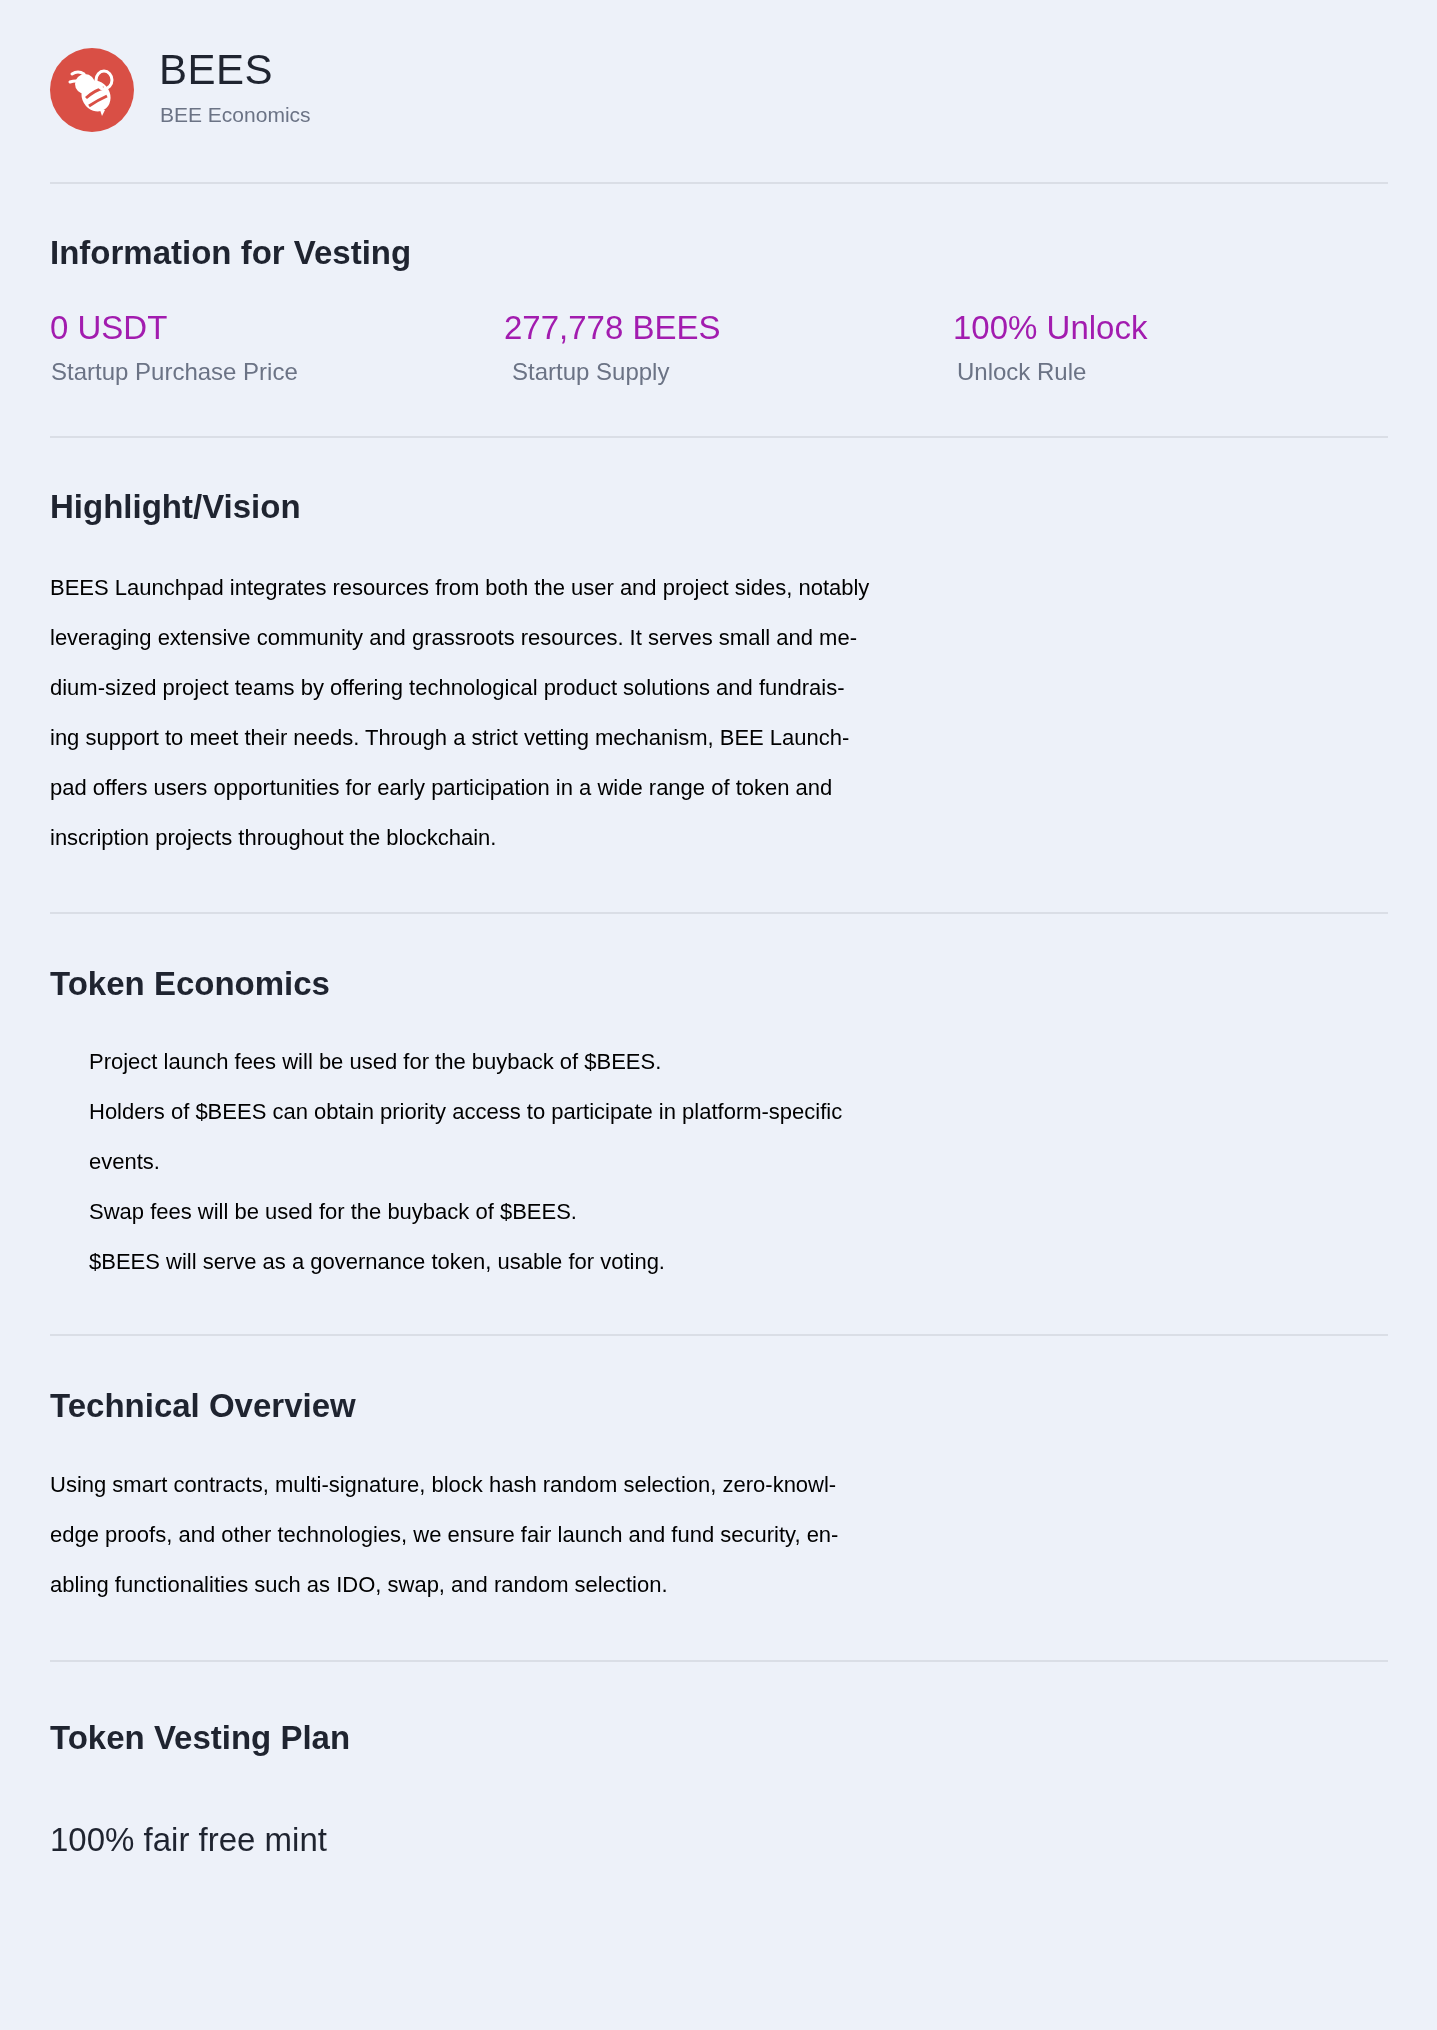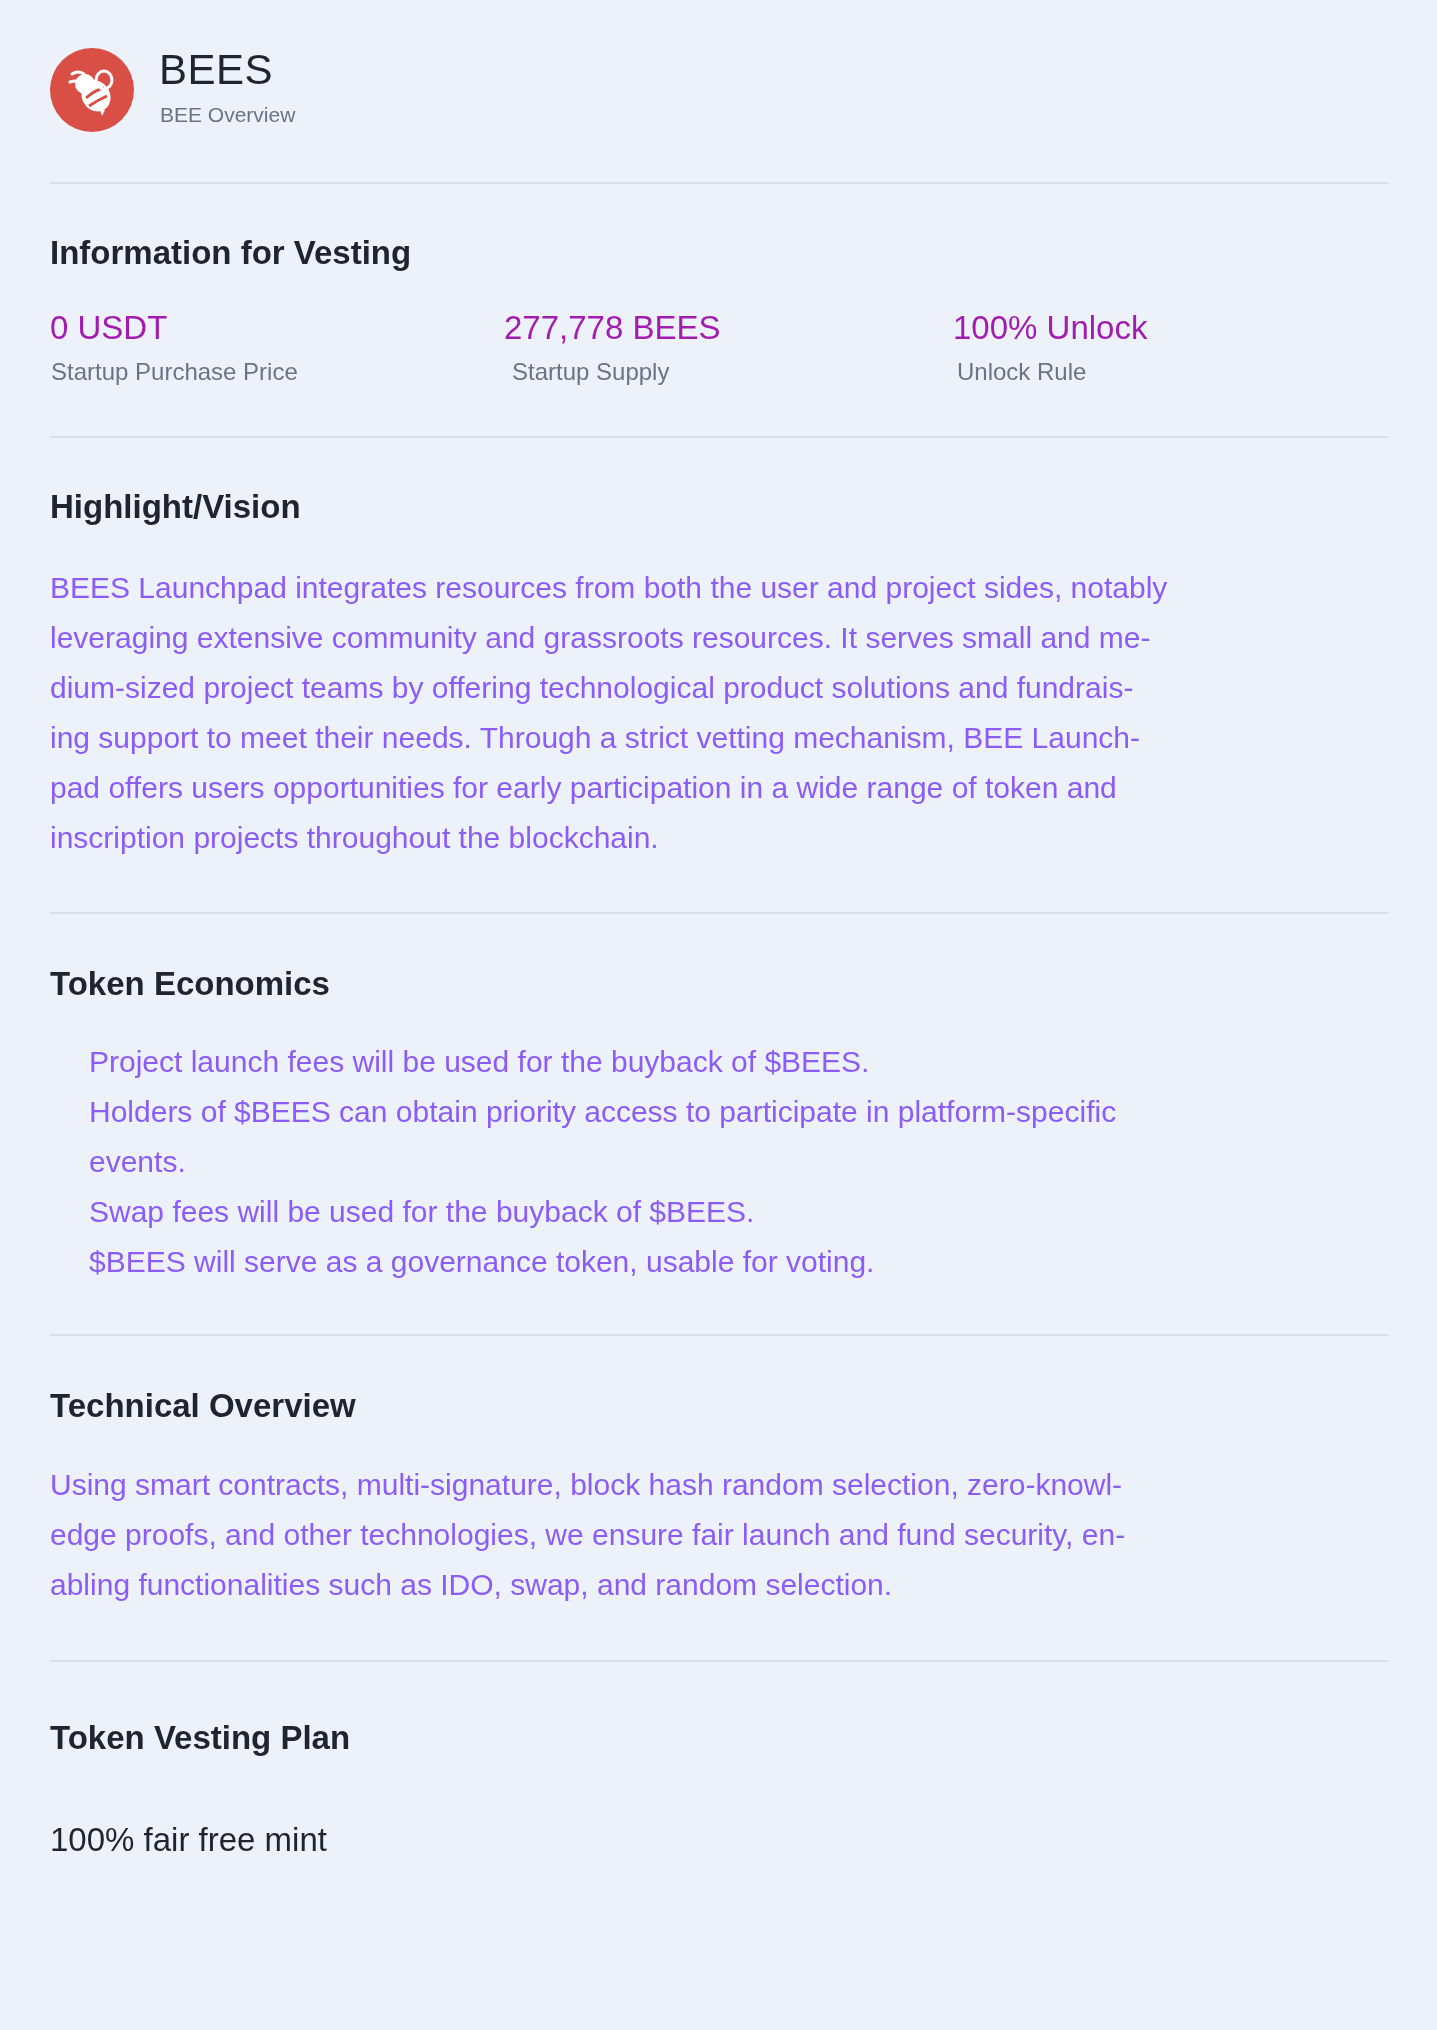--- a/index.html
+++ b/index.html
@@ -30,21 +30,21 @@
       left: 50px; font-size: 33px; font-weight: 700; color: #1f2430;
       line-height: 42px; white-space: nowrap;
     }
     .stat-value {
       font-size: 33px; font-weight: 400; color: #a21caf; line-height: 42px; white-space: nowrap;
     }
     .stat-label {
       font-size: 24px; color: #6b7385; line-height: 30px; white-space: nowrap;
     }
     .body-text {
-      left: 50px; width: 1340px; font-size: 30px; color: #8b5cf6;
+      left: 50px; width: 1340px; font-size: 22px; color: #000000;
       line-height: 50px;
     }
     .body-text .line { display: block; white-space: nowrap; }
     .vesting {
       left: 50px; font-size: 33px; color: #1f2430; line-height: 42px; white-space: nowrap;
     }
   </style>
 </head>
 <body>
 
@@ -60,21 +60,21 @@
 
     <path d="M24 38 Q33 30 42 28" stroke="#d94f45" stroke-width="3" fill="none"></path>
     <path d="M27 46 Q36 40 45 36" stroke="#d94f45" stroke-width="3" fill="none"></path>
 
     <ellipse cx="42" cy="20" rx="8" ry="9" fill="none" stroke="#fff" stroke-width="3"></ellipse>
 
     <path d="M38 50 L40 56 L43 50 Z" fill="#fff"></path>
   </svg>
 </div>
 <div class="abs brand-title">BEES</div>
-<div class="abs brand-sub">BEE Overview</div>
+<div class="abs brand-sub">BEE Economics</div>
 
 <div class="abs divider" style="top:182px;"></div>
 
 <div class="abs h2" style="top:232px;">Information for Vesting</div>
 
 <div class="abs stat-value" style="left:50px; top:307px;">0 USDT</div>
 <div class="abs stat-label" style="left:51px; top:357px;">Startup Purchase Price</div>
 
 <div class="abs stat-value" style="left:504px; top:307px;">277,778 BEES</div>
 <div class="abs stat-label" style="left:512px; top:357px;">Startup Supply</div>

